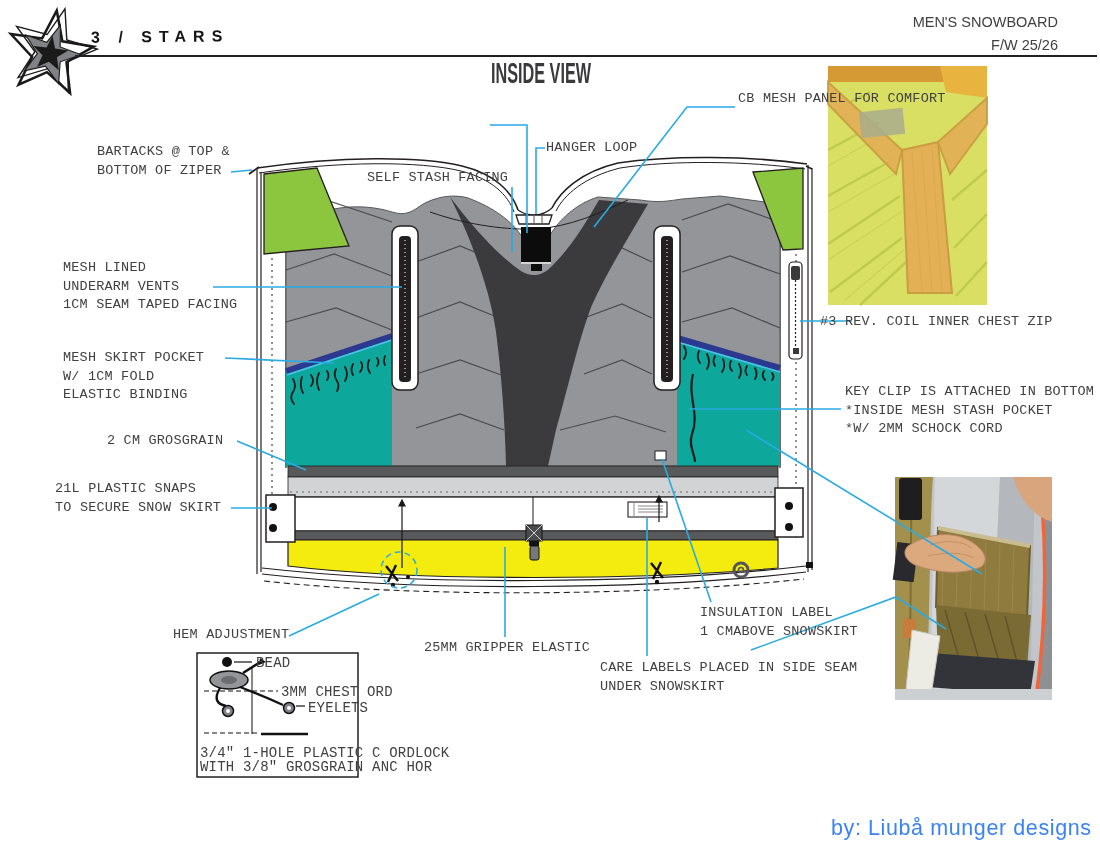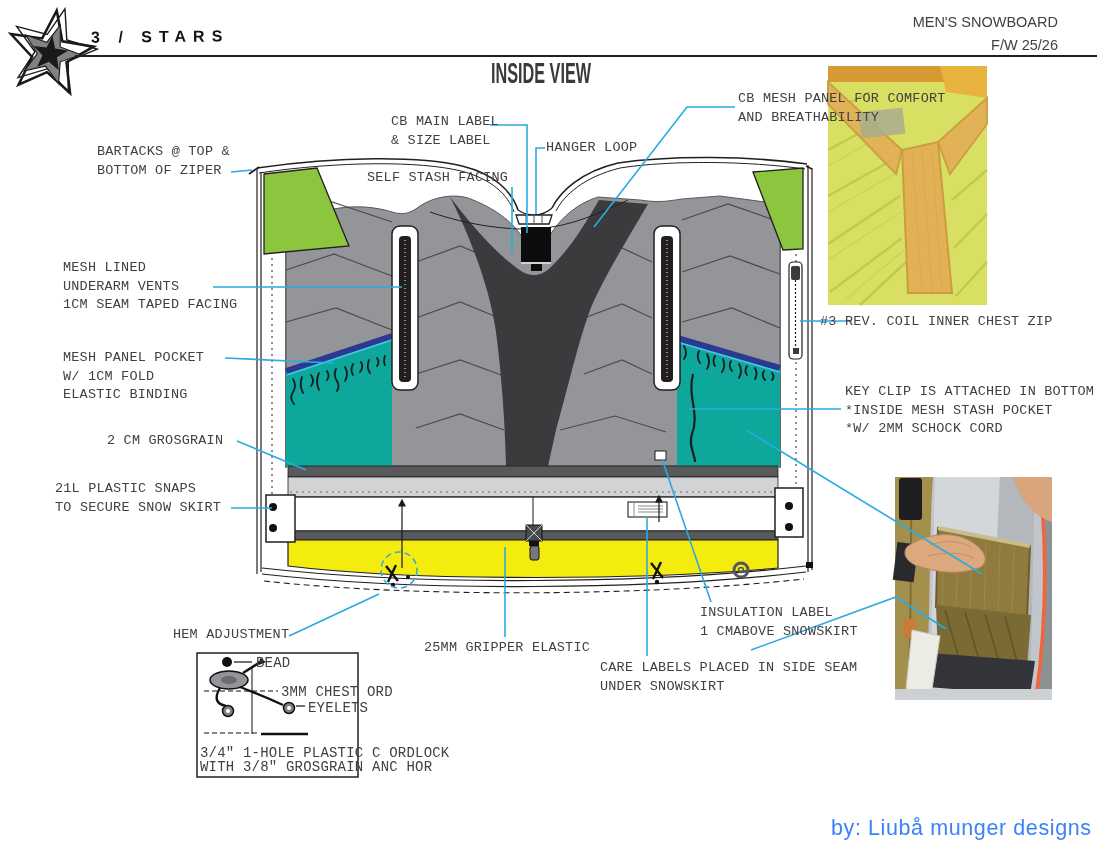--- a/index.html
+++ b/index.html
@@ -320,41 +320,36 @@
   <div id="hdr-right">
     <span style="display:block">MEN'S SNOWBOARD</span>
     <span style="display:block">F/W 25/26</span>
   </div>
   <div id="page-title">INSIDE VIEW</div>
 
   <div class="lbl" style="left:97px;top:143px;">
     <span>BARTACKS @ TOP &amp;</span>
       <span>BOTTOM OF ZIPER</span>
   </div>
-  <div class="lbl" style="left:391px;top:113px;">
-    <span>CB MAIN LABEL</span>
-      <span>&amp; SIZE LABEL</span>
-  </div>
   <div class="lbl" style="left:546px;top:139px;">
     <span>HANGER LOOP</span>
   </div>
   <div class="lbl" style="left:367px;top:169px;">
     <span>SELF STASH FACING</span>
   </div>
   <div class="lbl" style="left:738px;top:90px;">
     <span>CB MESH PANEL FOR COMFORT</span>
-      <span>AND BREATHABILITY</span>
   </div>
   <div class="lbl" style="left:63px;top:259px;">
     <span>MESH LINED</span>
       <span>UNDERARM VENTS</span>
       <span>1CM SEAM TAPED FACING</span>
   </div>
   <div class="lbl" style="left:63px;top:349px;">
-    <span>MESH PANEL POCKET</span>
+    <span>MESH SKIRT POCKET</span>
       <span>W/ 1CM FOLD</span>
       <span>ELASTIC BINDING</span>
   </div>
   <div class="lbl" style="left:107px;top:432px;">
     <span>2 CM GROSGRAIN</span>
   </div>
   <div class="lbl" style="left:55px;top:480px;">
     <span>21L PLASTIC SNAPS</span>
       <span>TO SECURE SNOW SKIRT</span>
   </div>

